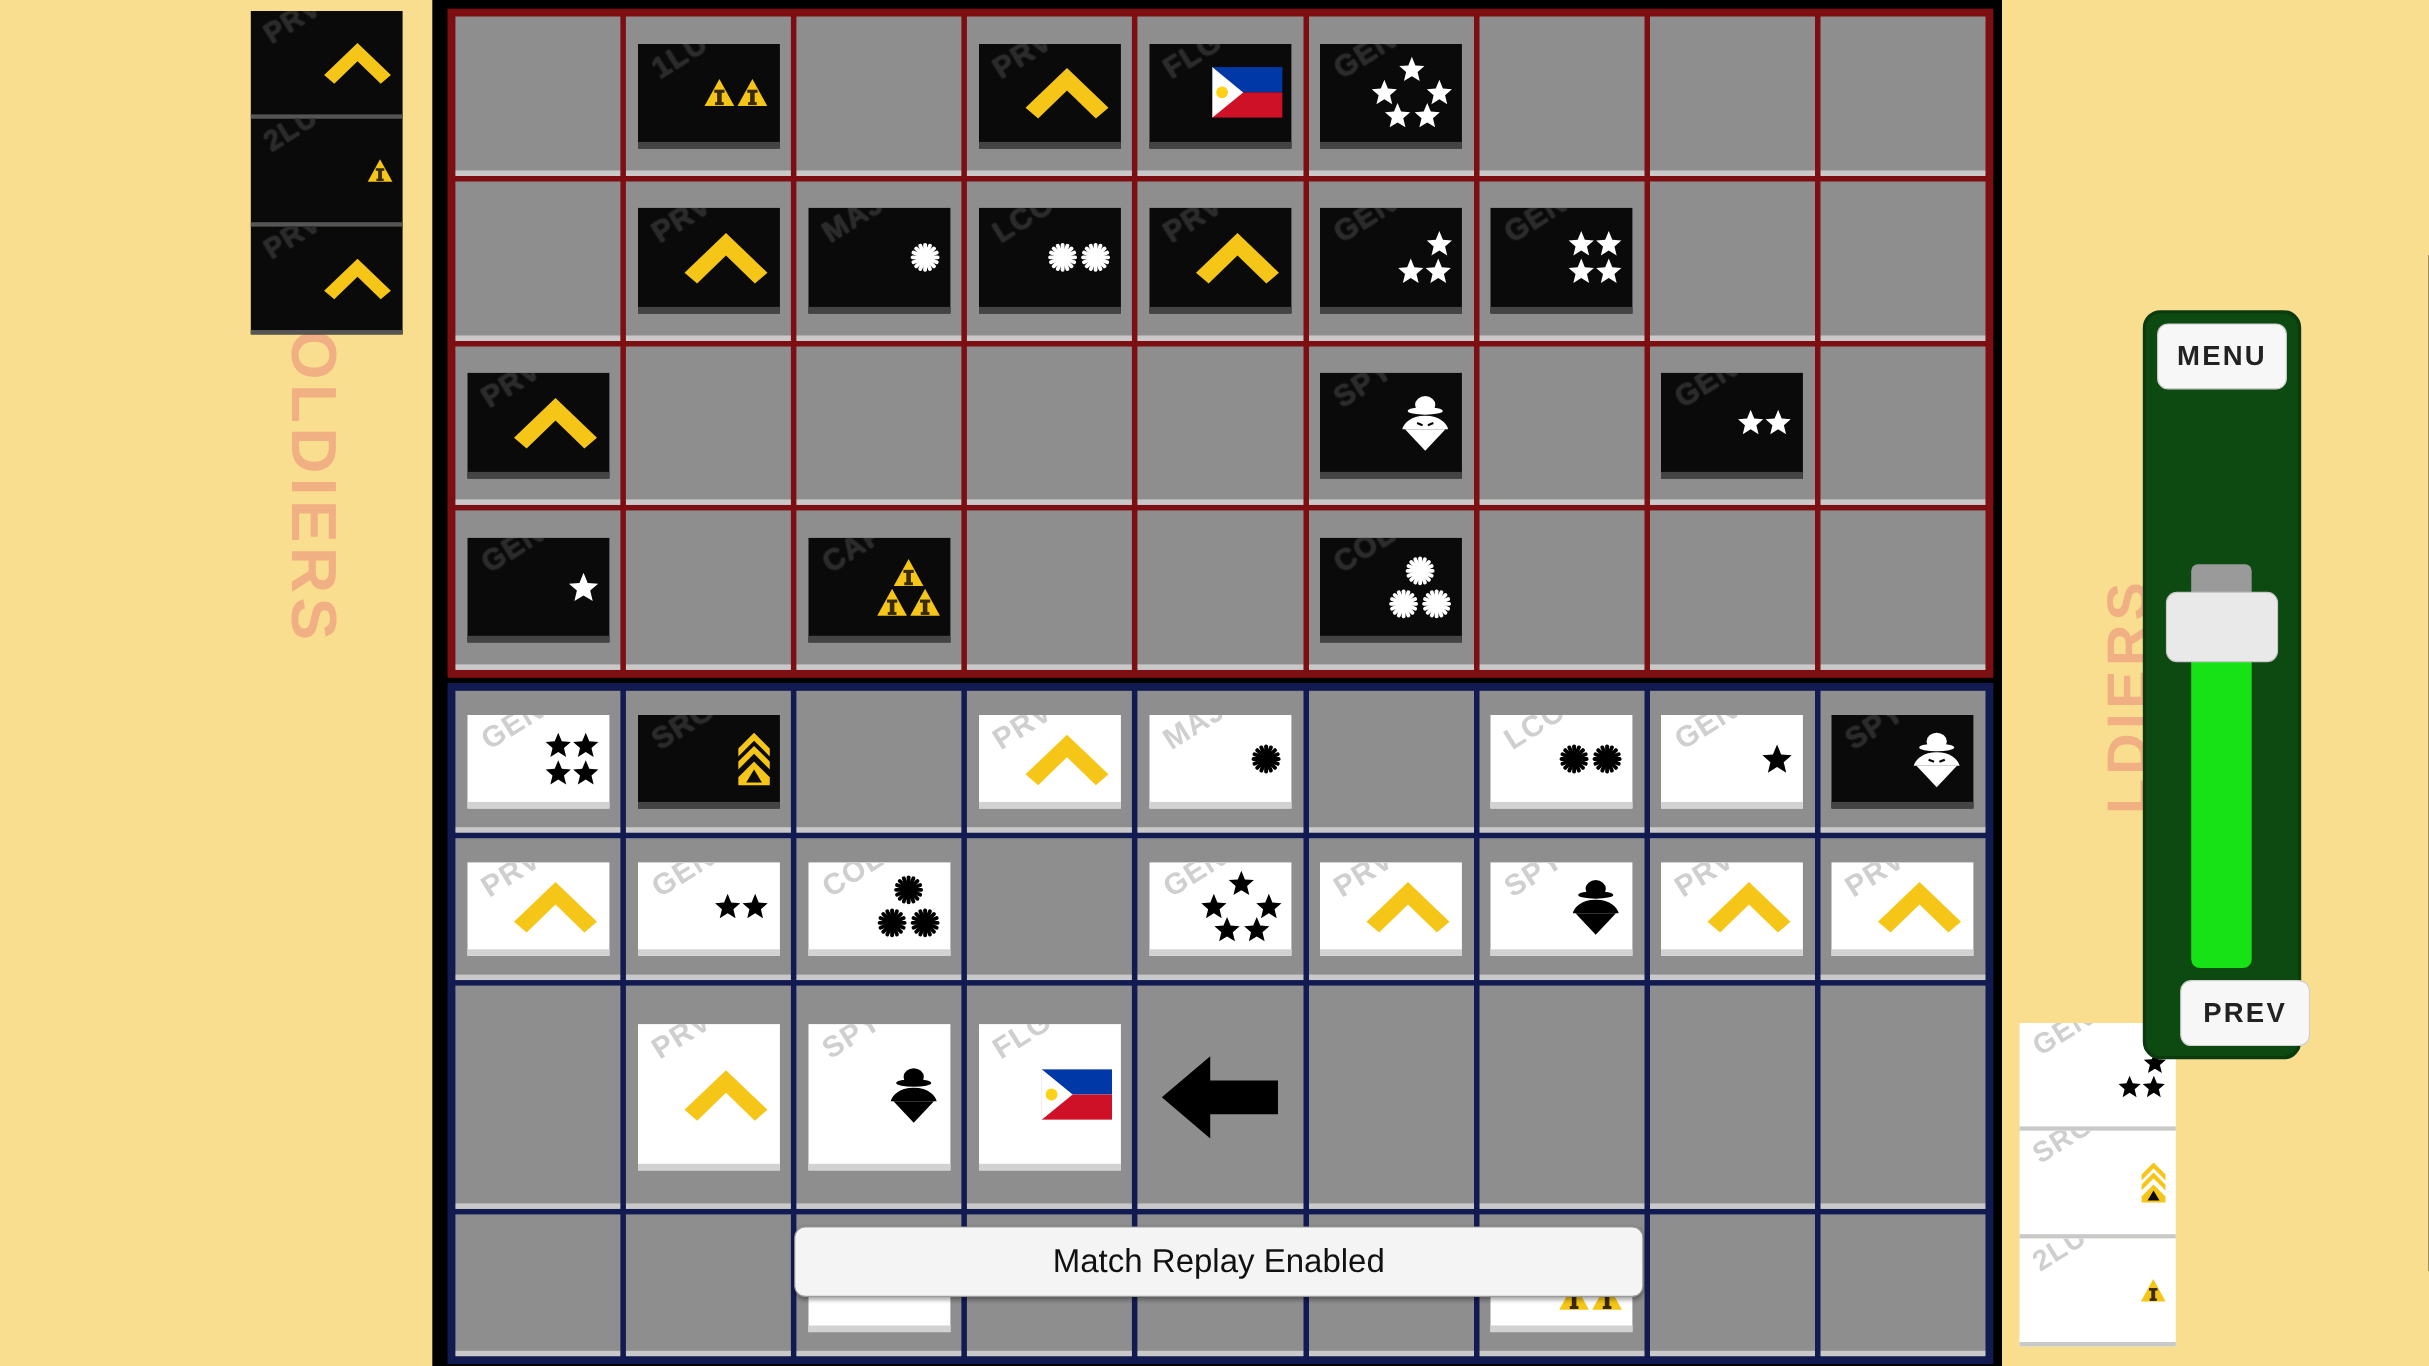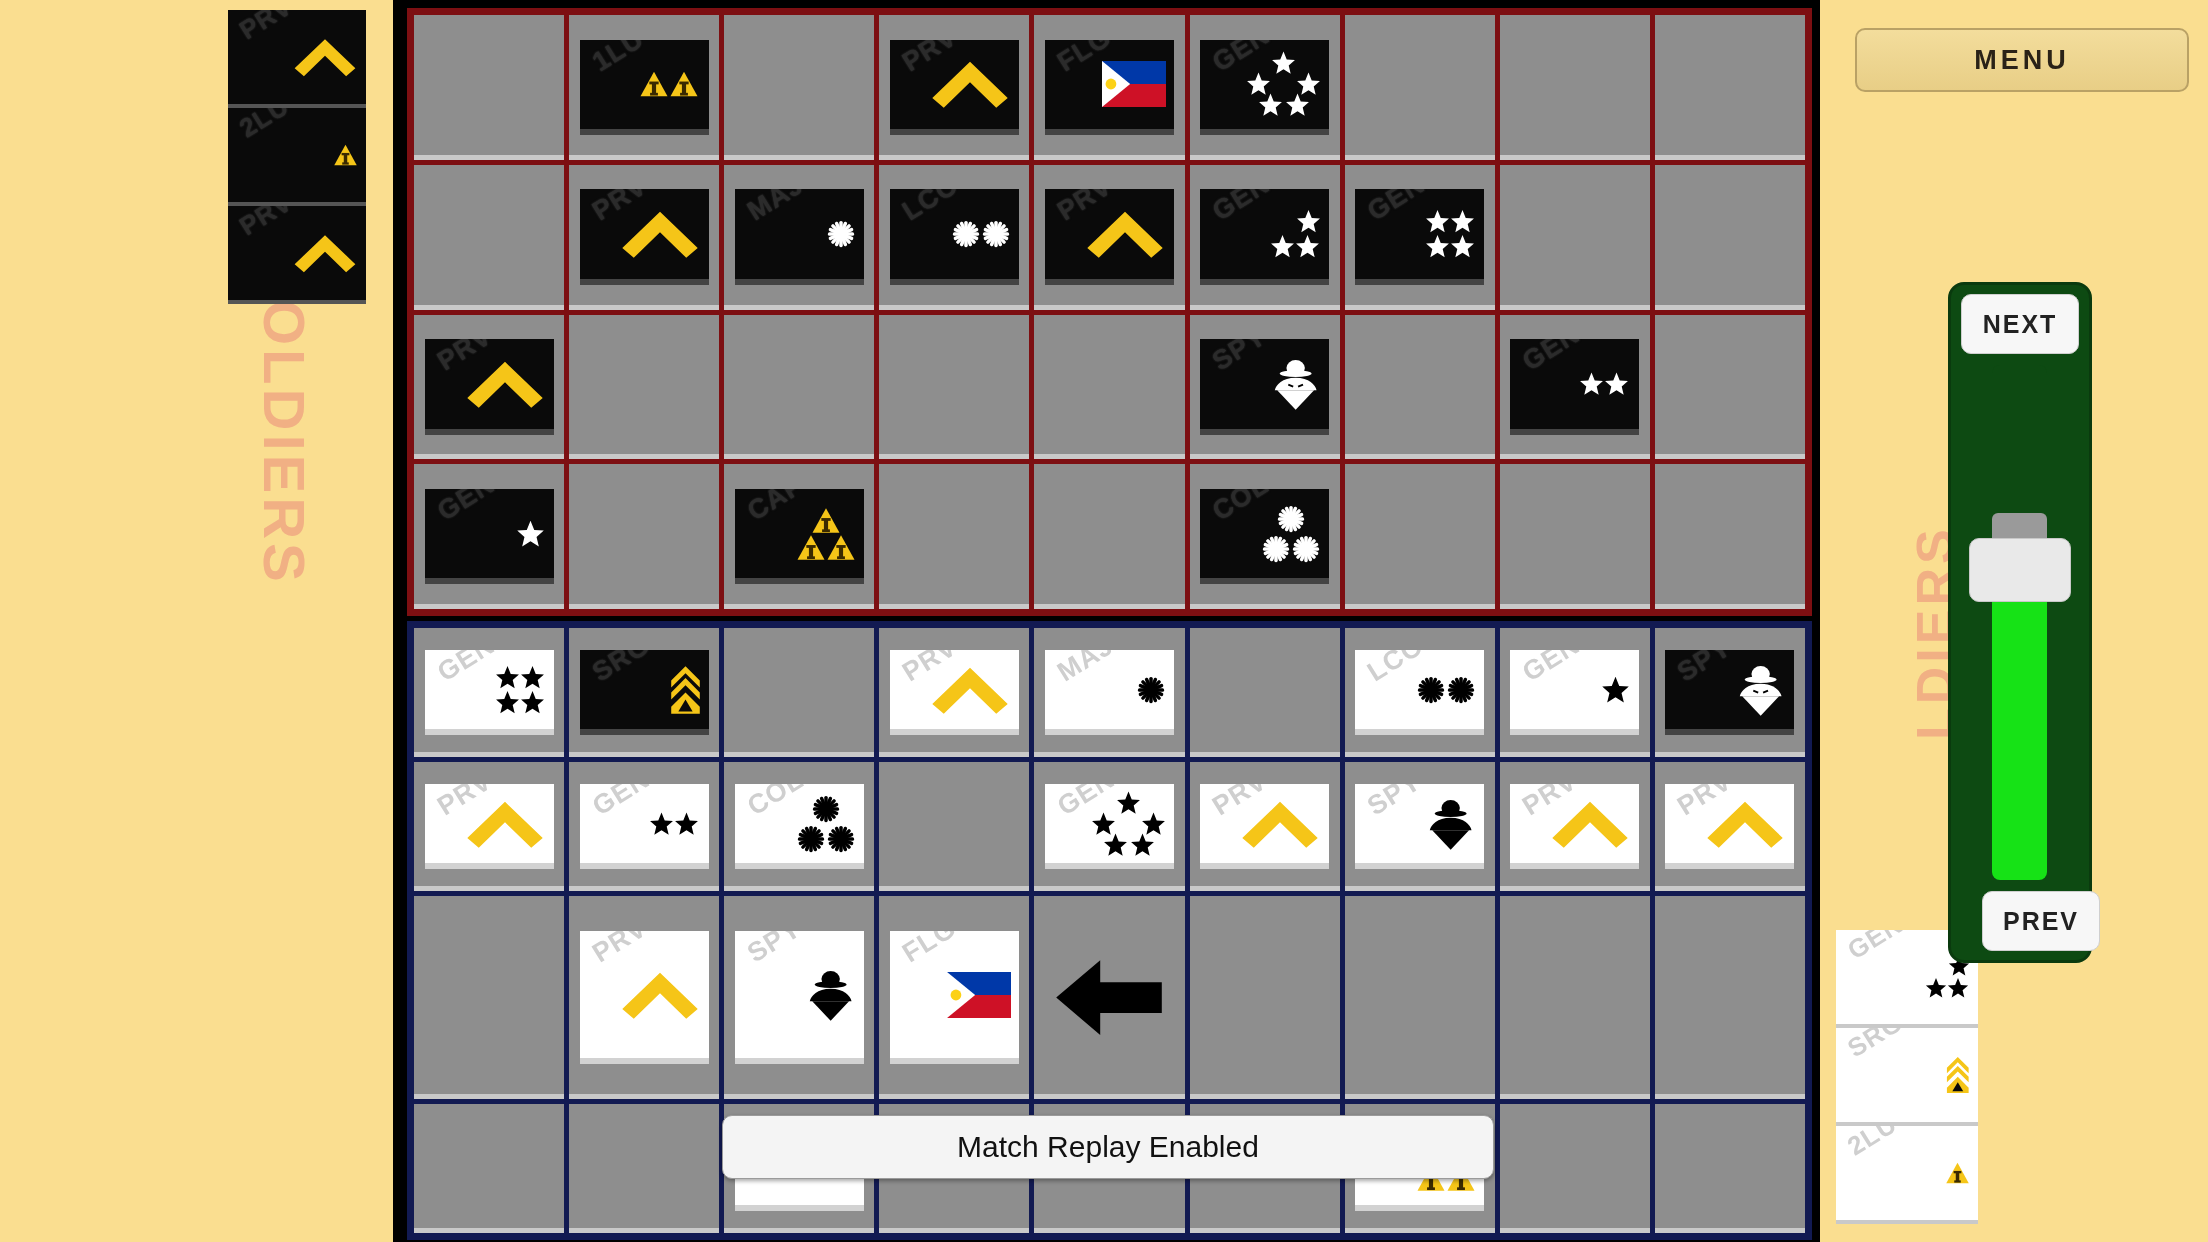--- a/index.html
+++ b/index.html
@@ -870,24 +870,23 @@
                 </svg>
               </div>
             </div>
           </div>
         </div>
         <div class="cell"></div>
         <div class="cell"></div>
       </div>
   </div>
 
-  <div id="menu-btn">MENU</div>
 
   <div id="slider-box">
-    <div class="sl-btn" id="next-btn">NEXT</div>
+    <div class="sl-btn" id="next-btn">MENU</div>
     <div id="sl-track"></div>
     <div id="sl-fill"></div>
     <div id="sl-nub"></div>
     <div id="sl-thumb"></div>
     <div class="sl-btn" id="prev-btn">PREV</div>
   </div>
 
   <div id="toast">Match Replay Enabled</div>
 </div>
 

